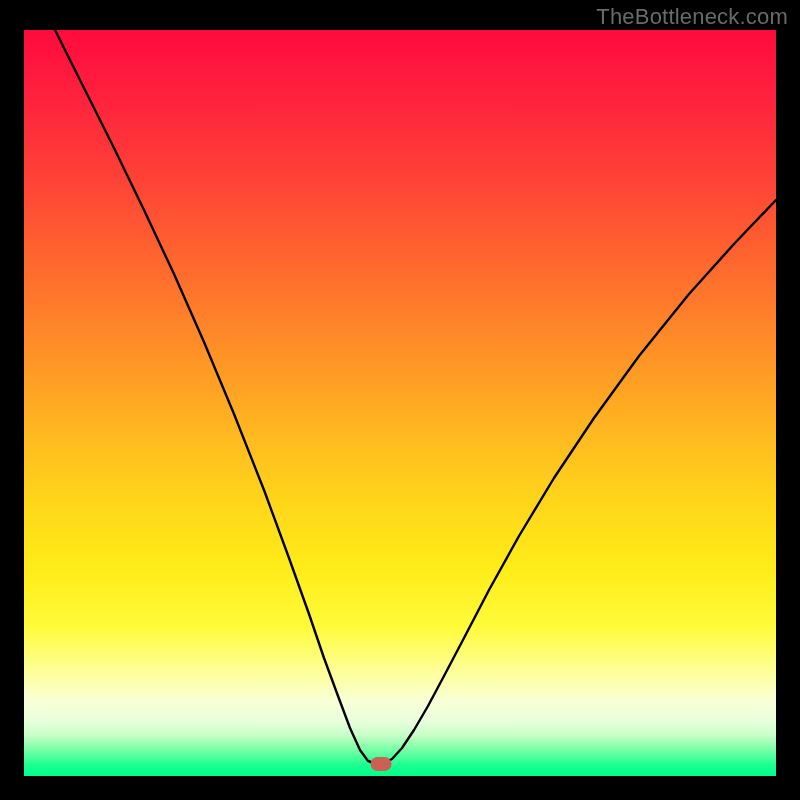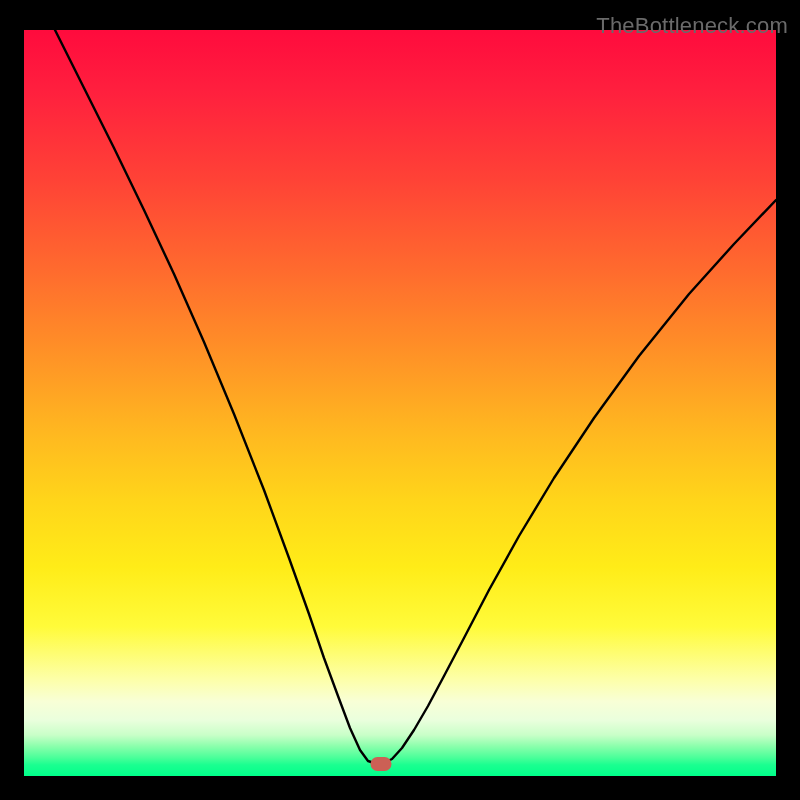--- a/index.html
+++ b/index.html
@@ -12,21 +12,21 @@
     font-family: Arial, Helvetica, sans-serif;
   }
   .frame {
     position: relative;
     width: 800px;
     height: 800px;
     background: #000;
   }
   .watermark {
     position: absolute;
-    top: 13px;
+    top: 4px;
     right: 12px;
     color: #6a6a6a;
     font-size: 22px;
     font-weight: 500;
     letter-spacing: 0.2px;
     z-index: 10;
   }
   .plot-area {
     position: absolute;
     left: 24px;

